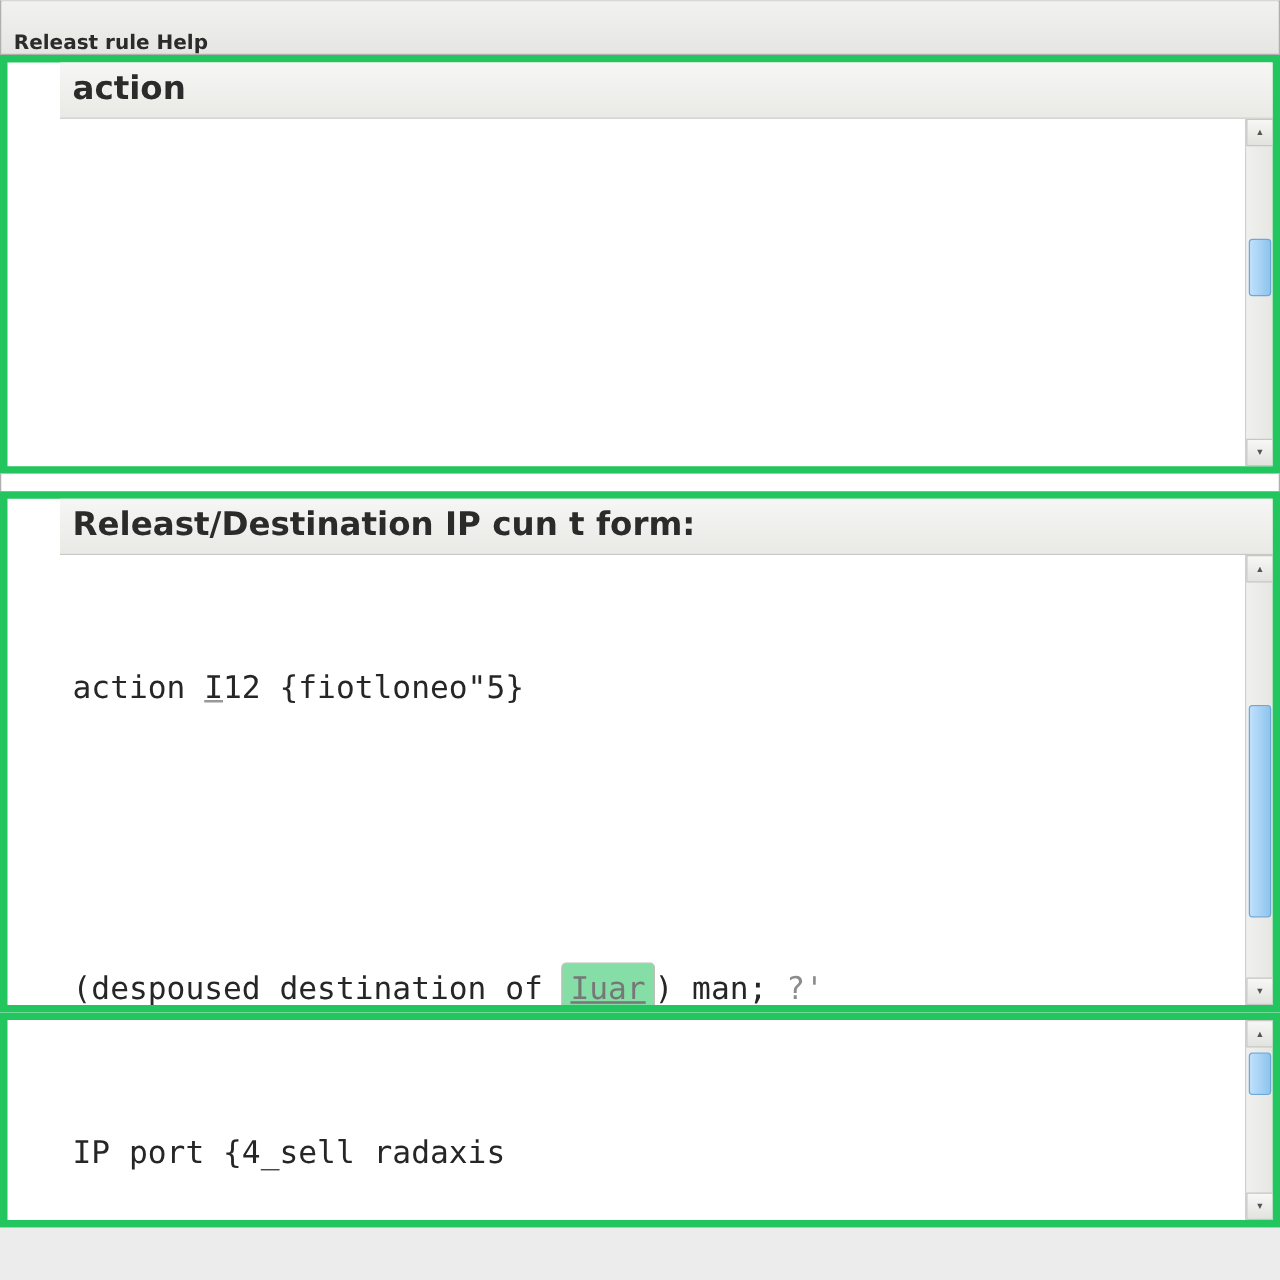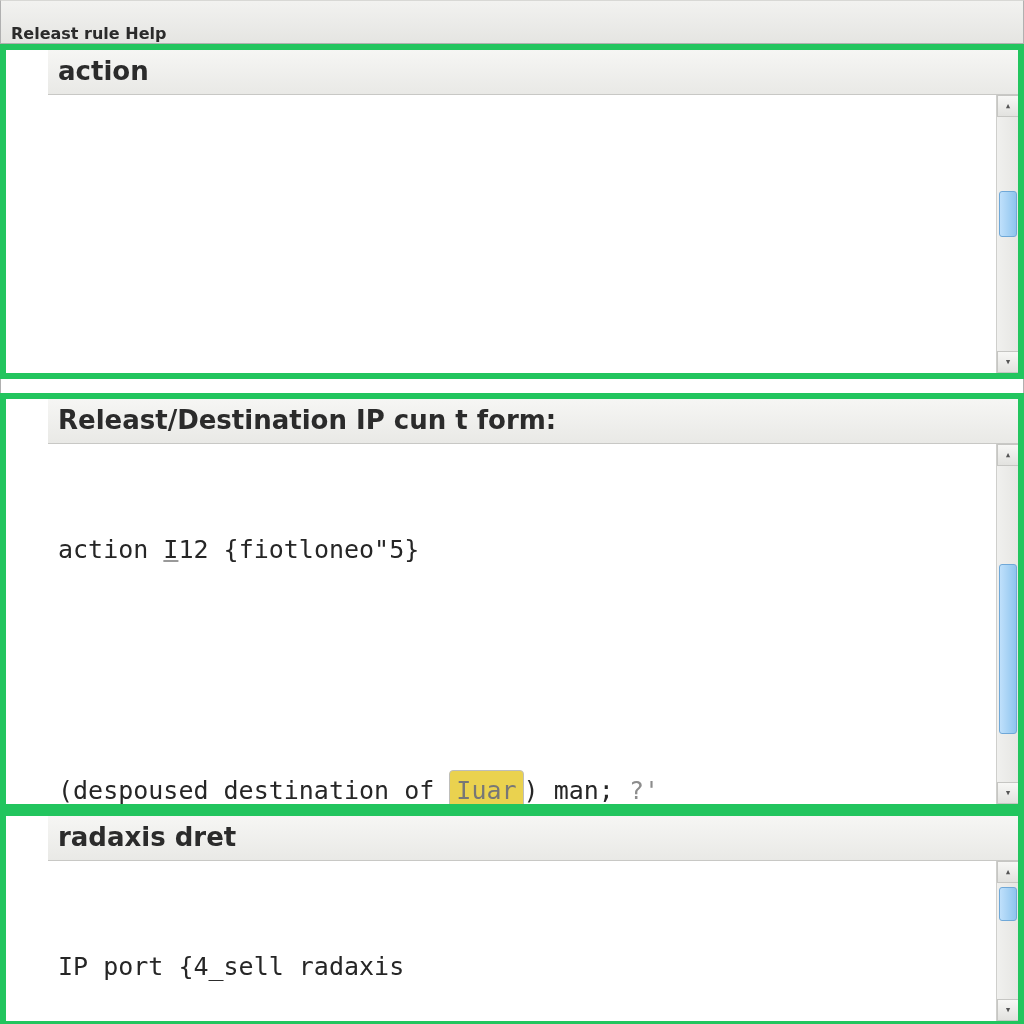--- a/index.html
+++ b/index.html
@@ -57,23 +57,24 @@
       border: 1px solid #6fa8d8;
       border-radius: 3px;
     }
     .spacer { height: 14px; background: #ffffff; border-left:1px solid #b0b0b0; border-right:1px solid #b0b0b0;}
     
     .smudge {
       display: inline-block;
       padding: 0 6px;
       border: 1px solid #c9c9c6;
       border-radius: 4px;
-      background: #fde047;
+      background: #86efac;
       color: #767676;
       filter: blur(0.4px) contrast(0.85);
+      text-decoration: underline;
     }
     .smudge2 {
       display: inline-block;
       color: #8c8c8c;
       filter: blur(0.6px);
     }
     .underline { text-decoration: underline; text-decoration-color:#999; }
   </style>
 </head>
 <body>
@@ -114,21 +115,20 @@
       
       <div class="vscroll">
         <div class="arrow up">▴</div>
         <div class="thumb" style="top:120px;height:170px"></div>
         <div class="arrow down">▾</div>
       </div>
     </div>
   </div>
 
   <div class="panel">
-    <div class="panel-header">radaxis dret</div>
     <div class="panel-body" style="height:160px">
       <div><span>IP port {4_sell radaxis</span></div>
       
       
       <div class="vscroll">
         <div class="arrow up">▴</div>
         <div class="thumb" style="top:26px;height:34px"></div>
         <div class="arrow down">▾</div>
       </div>
     </div>

